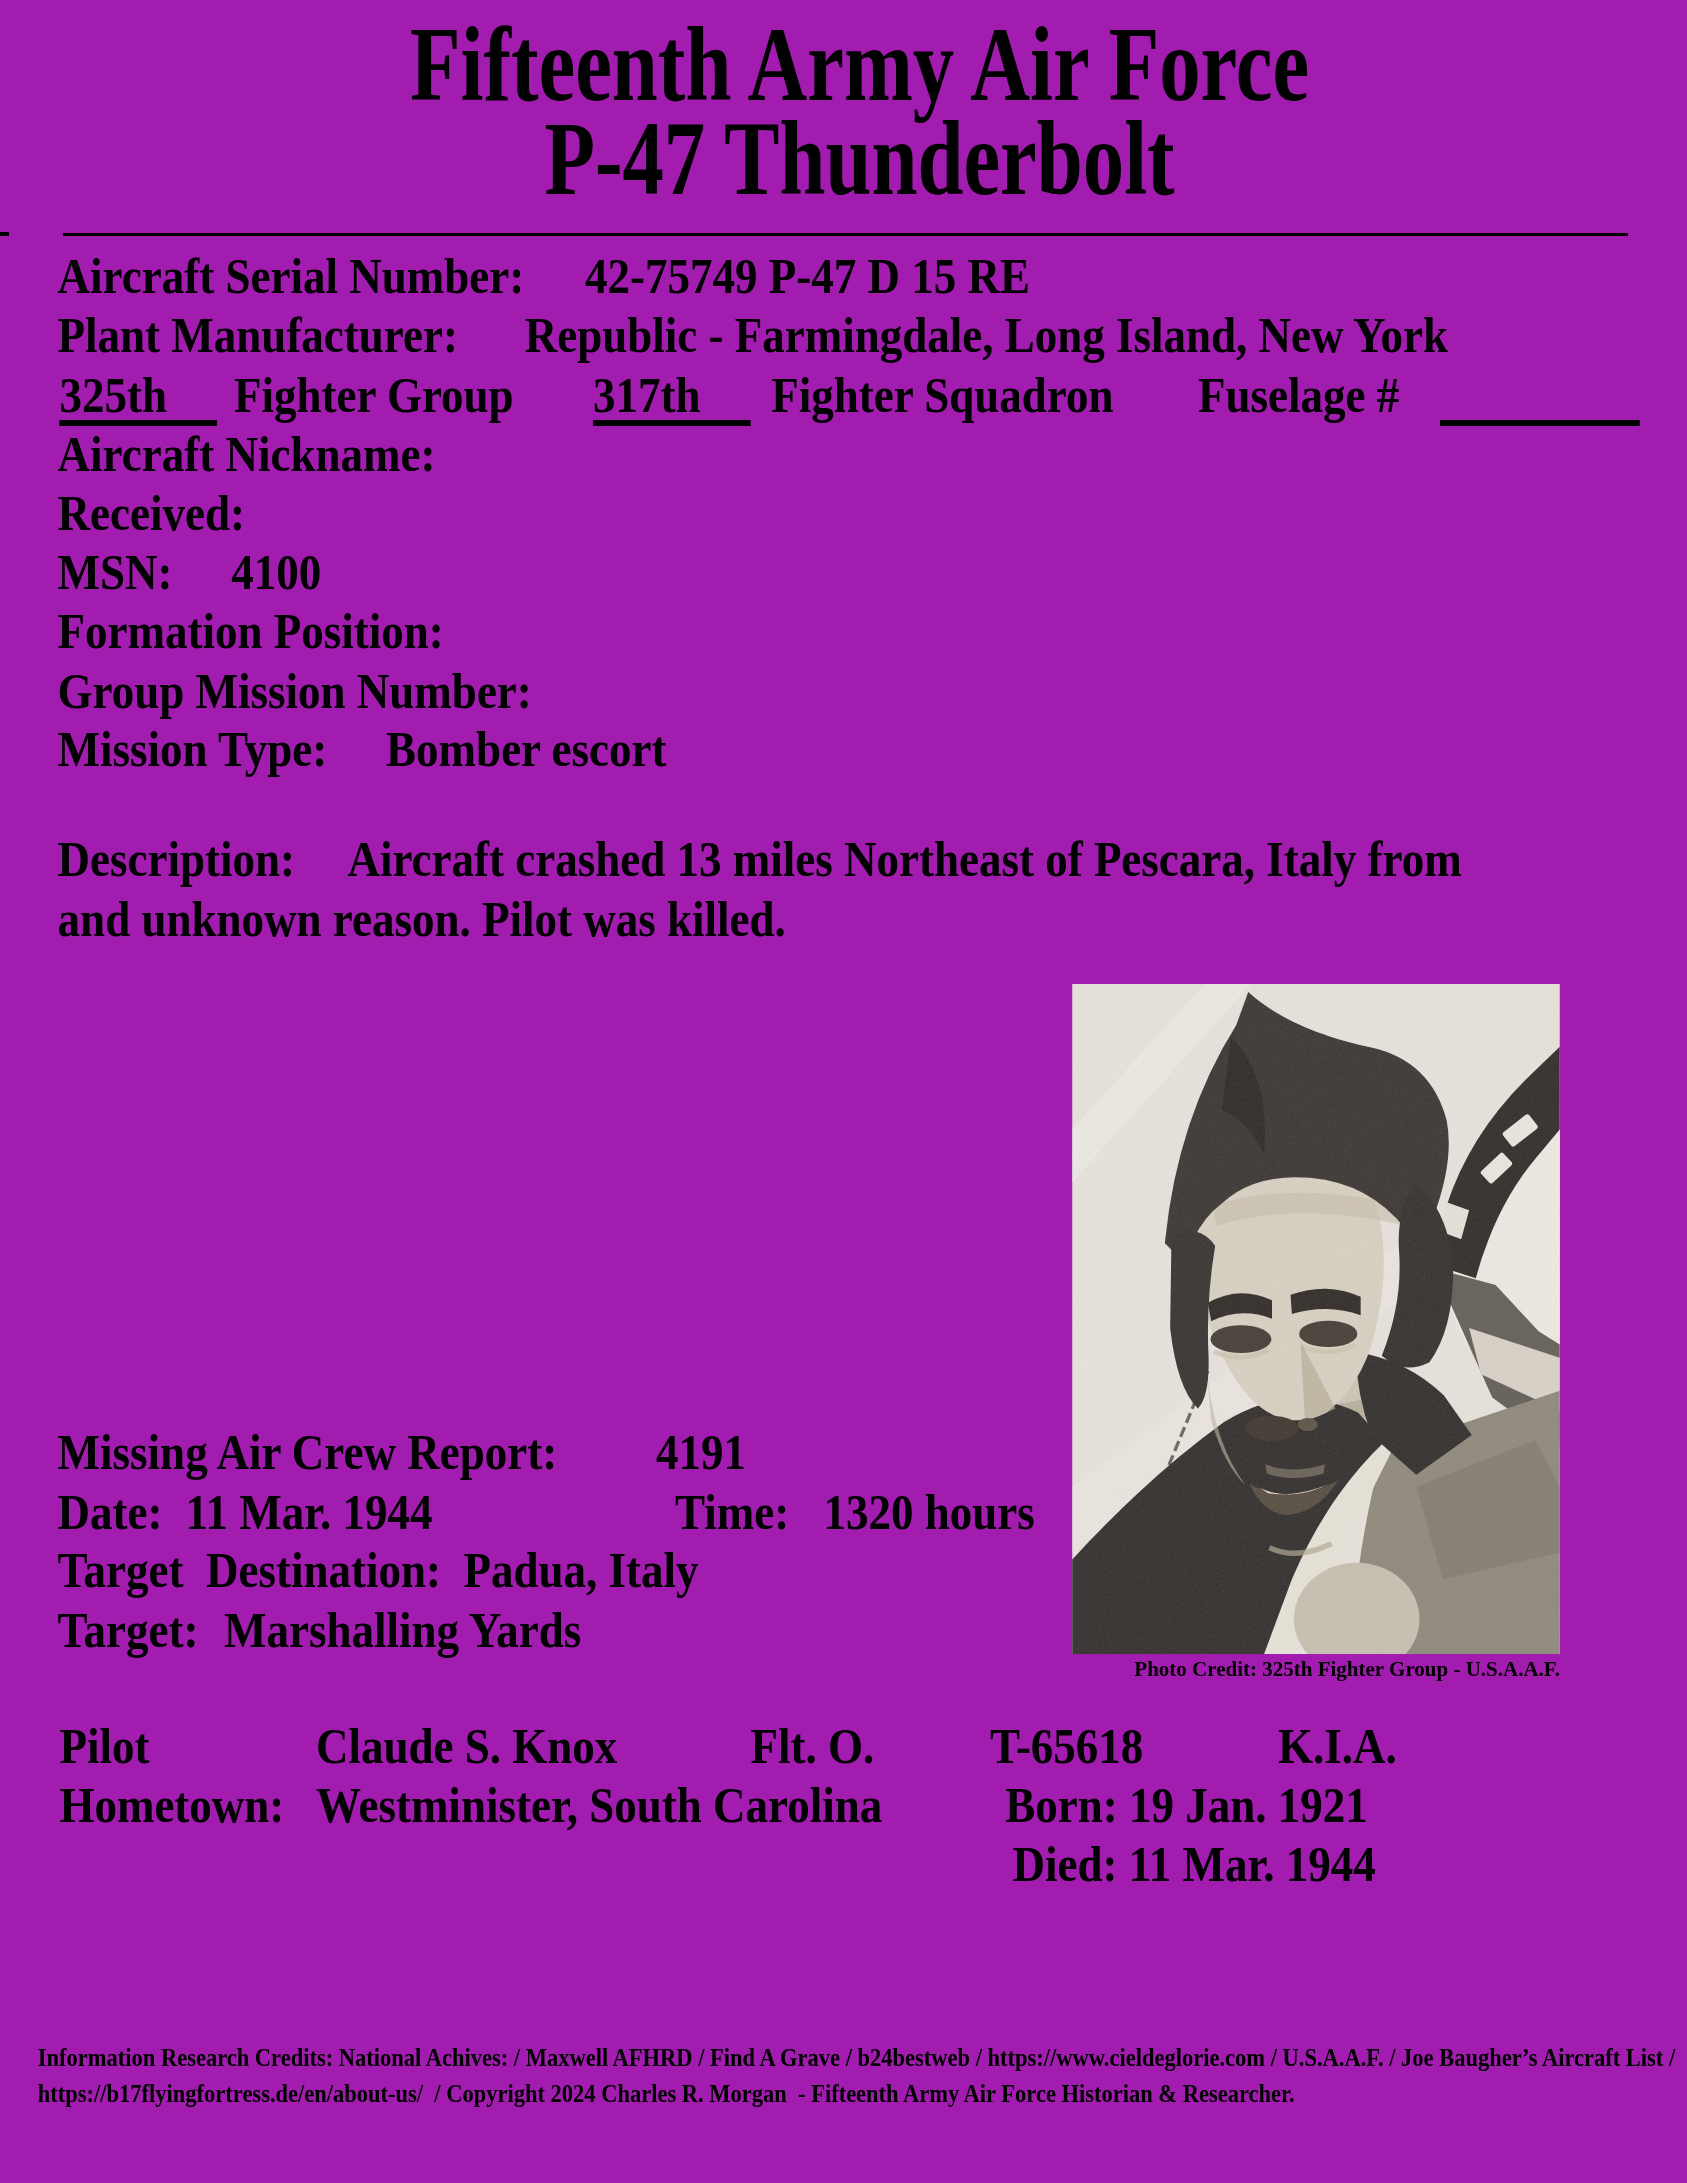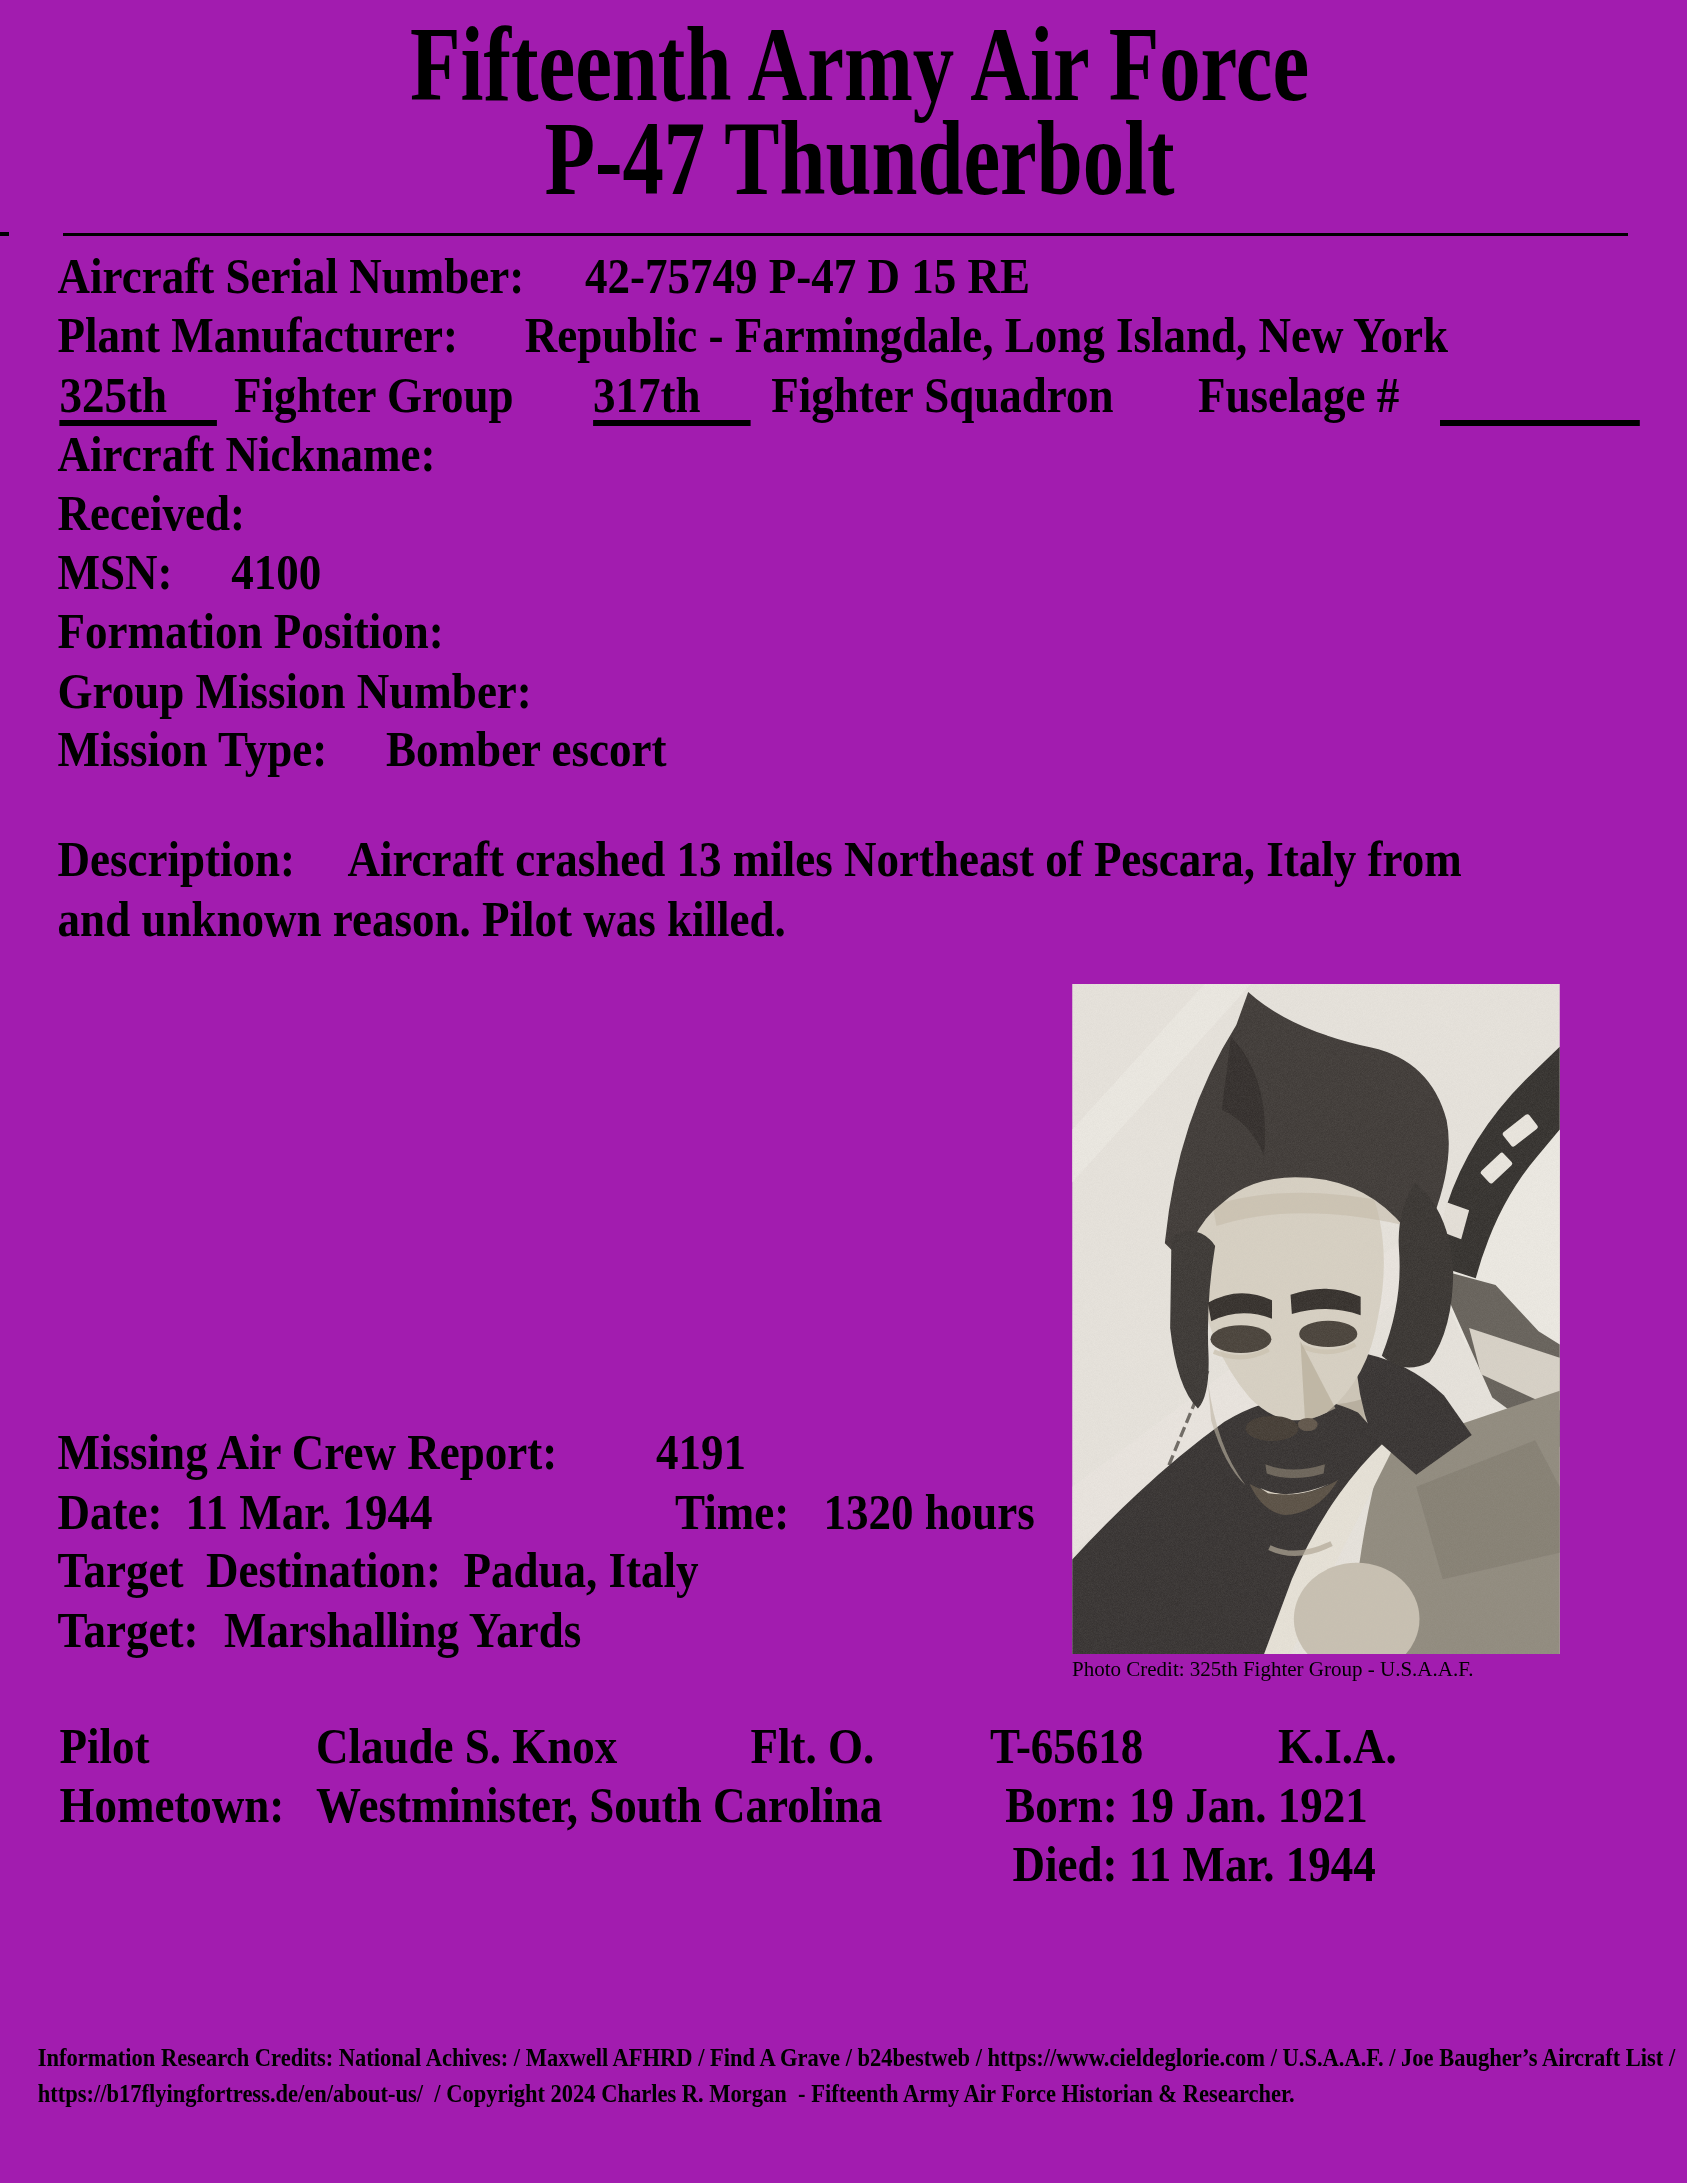--- a/index.html
+++ b/index.html
@@ -29,21 +29,21 @@
   .run  { position:absolute; top:0; white-space:pre; }
   .ul   { border-bottom:6.6px solid #000; padding-right:56px; }
   .blank-rule { position:absolute; top:0; height:50px; border-bottom:6.6px solid #000; }
 
   .footer-line { position:absolute; left:0; width:100%; font-size:25px; line-height:1; white-space:pre; }
 
   .photo-frame { position:absolute; left:1072px; top:984px; width:488px; height:670px; }
   .photo-frame svg { display:block; width:488px; height:670px; }
   .photo-credit {
     position:absolute; left:1072px; top:1659px; width:488px;
-    text-align:left; font-size:21px; line-height:1; font-weight:400; white-space:nowrap;
+    text-align:right; font-size:21px; line-height:1; font-weight:700; white-space:nowrap;
   }
 </style>
 </head>
 <body>
 
 <div class="page">
 
   <div class="title-block">
     <div class="title-line title-1">Fifteenth Army Air Force</div>
     <div class="title-line title-2">P-47 Thunderbolt</div>

